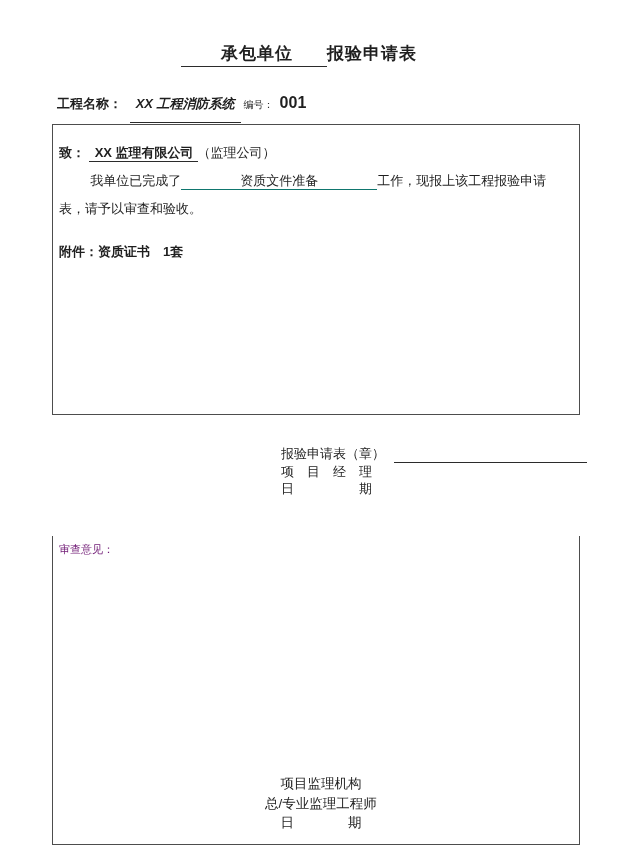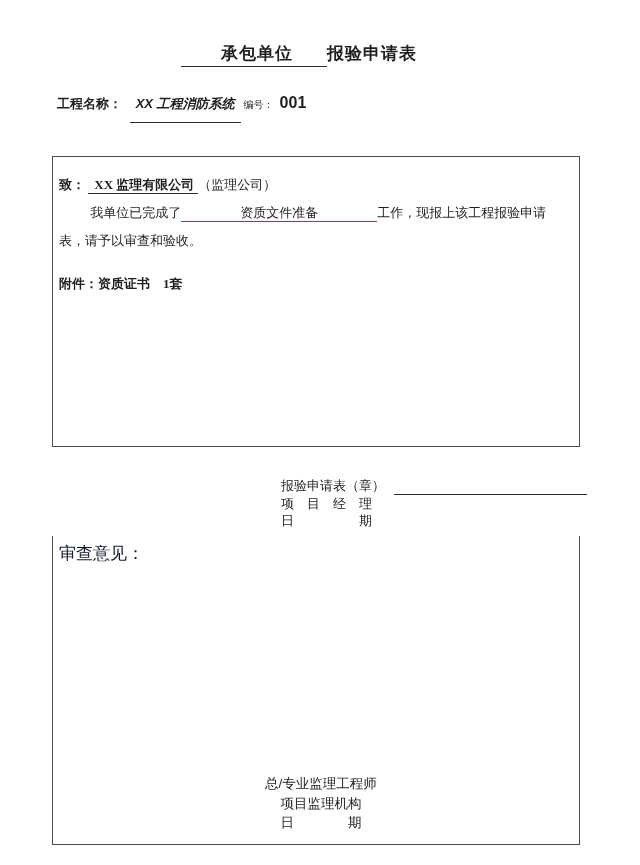--- a/index.html
+++ b/index.html
@@ -38,21 +38,21 @@
     padding: 0 6px 11px 6px; margin-left: 4px; font-style: italic;
   }
   .no-label { font-size: 10px; margin-left: 3px; color: #2b2b2b; }
   .no-value { font-size: 16px; font-weight: bold; margin-left: 6px; }
 
   
   .box {
     position: absolute; left: 52px; width: 528px;
     border: 1px solid #4d4d4d; background: #ffffff;
   }
-  .box-apply { top: 156px; height: 291px; font-family: Liberation Serif, serif; }
+  .box-apply { top: 124px; height: 291px; }
   .box-review { top: 536px; height: 309px; border-top: none; }
 
   
   .apply-content { padding: 14px 8px 0 6px; font-size: 13px; line-height: 28px; color: #1f1f1f; }
   .to-label { font-weight: bold; }
   .to-value {
     font-weight: bold;
     border-bottom: 1px solid #2b2b2b;
     padding: 0 4px 1px 6px;
   }
@@ -73,21 +73,21 @@
     white-space: nowrap;
   }
   .sig-row { display: flex; align-items: flex-end; }
   .sig-line {
     display: inline-block; width: 193px; height: 14px;
     border-bottom: 1px solid #2b2b2b; margin-left: 9px;
   }
 
   
   .review-label {
-    padding: 6px 0 0 6px; font-size: 17px; color: #0f172a;
+    padding: 6px 0 0 6px; font-size: 11px; color: #701a75;
   }
   .sig-block-supervisor {
     position: absolute; left: 188px; top: 238px;
     width: 160px;
     font-size: 13.5px; line-height: 19.5px; color: #1f1f1f;
     text-align: center; white-space: nowrap;
   }
 </style>
 </head>
 <body>
@@ -124,19 +124,19 @@
       </div>
       <div>项　目　经　理</div>
       <div>日　　　　　期</div>
     </div>
   </div>
 
   <div class="box box-review">
     <div class="review-label">审查意见：</div>
 
     <div class="sig-block-supervisor">
+      <div>项目监理机构</div>
       <div>总/专业监理工程师</div>
-      <div>项目监理机构</div>
       <div>日　　　　期</div>
     </div>
   </div>
 
 </div>
 
 </body></html>

